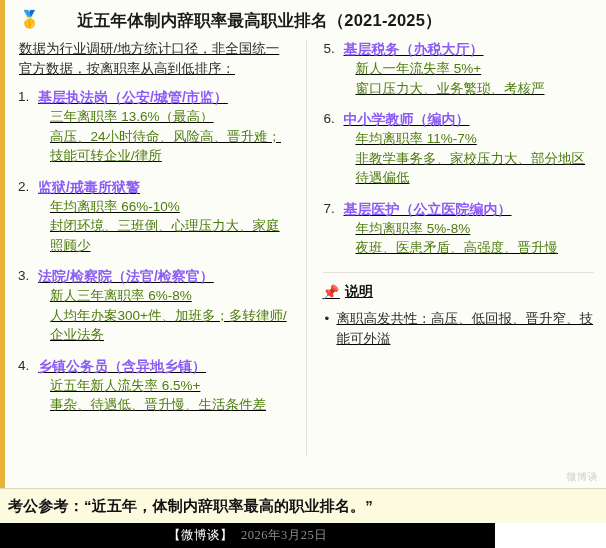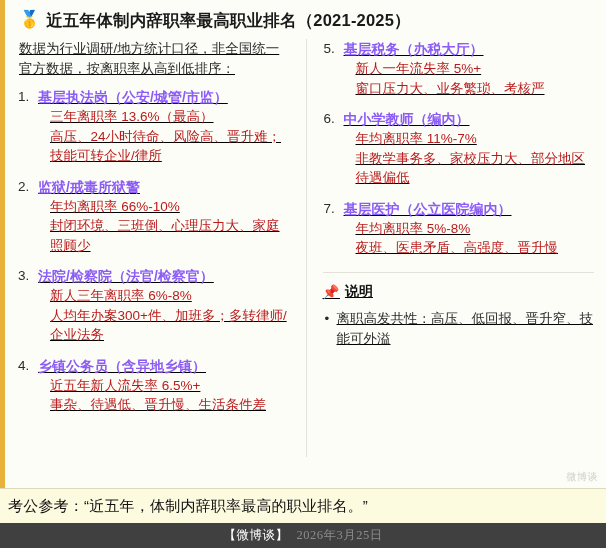--- a/index.html
+++ b/index.html
@@ -38,20 +38,21 @@
     font-size: 17px;
     line-height: 20px;
     flex: 0 0 auto;
   }
   .title-text {
     font-size: 16.5px;
     font-weight: bold;
     color: #1a1a1a;
     line-height: 21px;
     letter-spacing: 0.2px;
+    margin-left: 31px;
   }
   .columns {
     display: flex;
     margin-top: 8px;
     height: 418px;
   }
   .col {
     width: 50%;
     padding-right: 14px;
     text-decoration: underline;
@@ -91,21 +92,21 @@
     line-height: 20px;
   }
   .job-name {
     font-size: 14px;
     font-weight: bold;
     color: #8b5cf6;
     line-height: 20px;
   }
   .job-line {
     font-size: 13.5px;
-    color: #b91c1c;
+    color: #4d7c0f;
     line-height: 19.5px;
     padding-left: 12px;
   }
   .note-sep {
     border-top: 1px solid #e3e3dc;
     margin: 14px 0 10px 0;
   }
   .note-head {
     display: flex;
     align-items: center;
@@ -148,29 +149,29 @@
     width: 606px; height: 35px;
     background: #fcfadf;
     border-top: 1px solid #ded9b8;
     display: flex;
     align-items: center;
     padding-left: 8px;
   }
   .caption-text {
     font-size: 15px;
     color: #111;
-    font-weight: normal;
+    font-weight: bold;
     letter-spacing: 0.2px;
     white-space: nowrap;
   }
   .footer-bar {
     position: absolute;
     left: 0; top: 523px;
-    width: 606px; height: 25px;
-    background: #404040;
+    width: 495px; height: 25px;
+    background: #000000;
     display: flex;
     align-items: center;
     justify-content: center;
     gap: 8px;
   }
   .footer-label {
     color: #ffffff;
     font-size: 12.5px;
     letter-spacing: 0.5px;
   }

